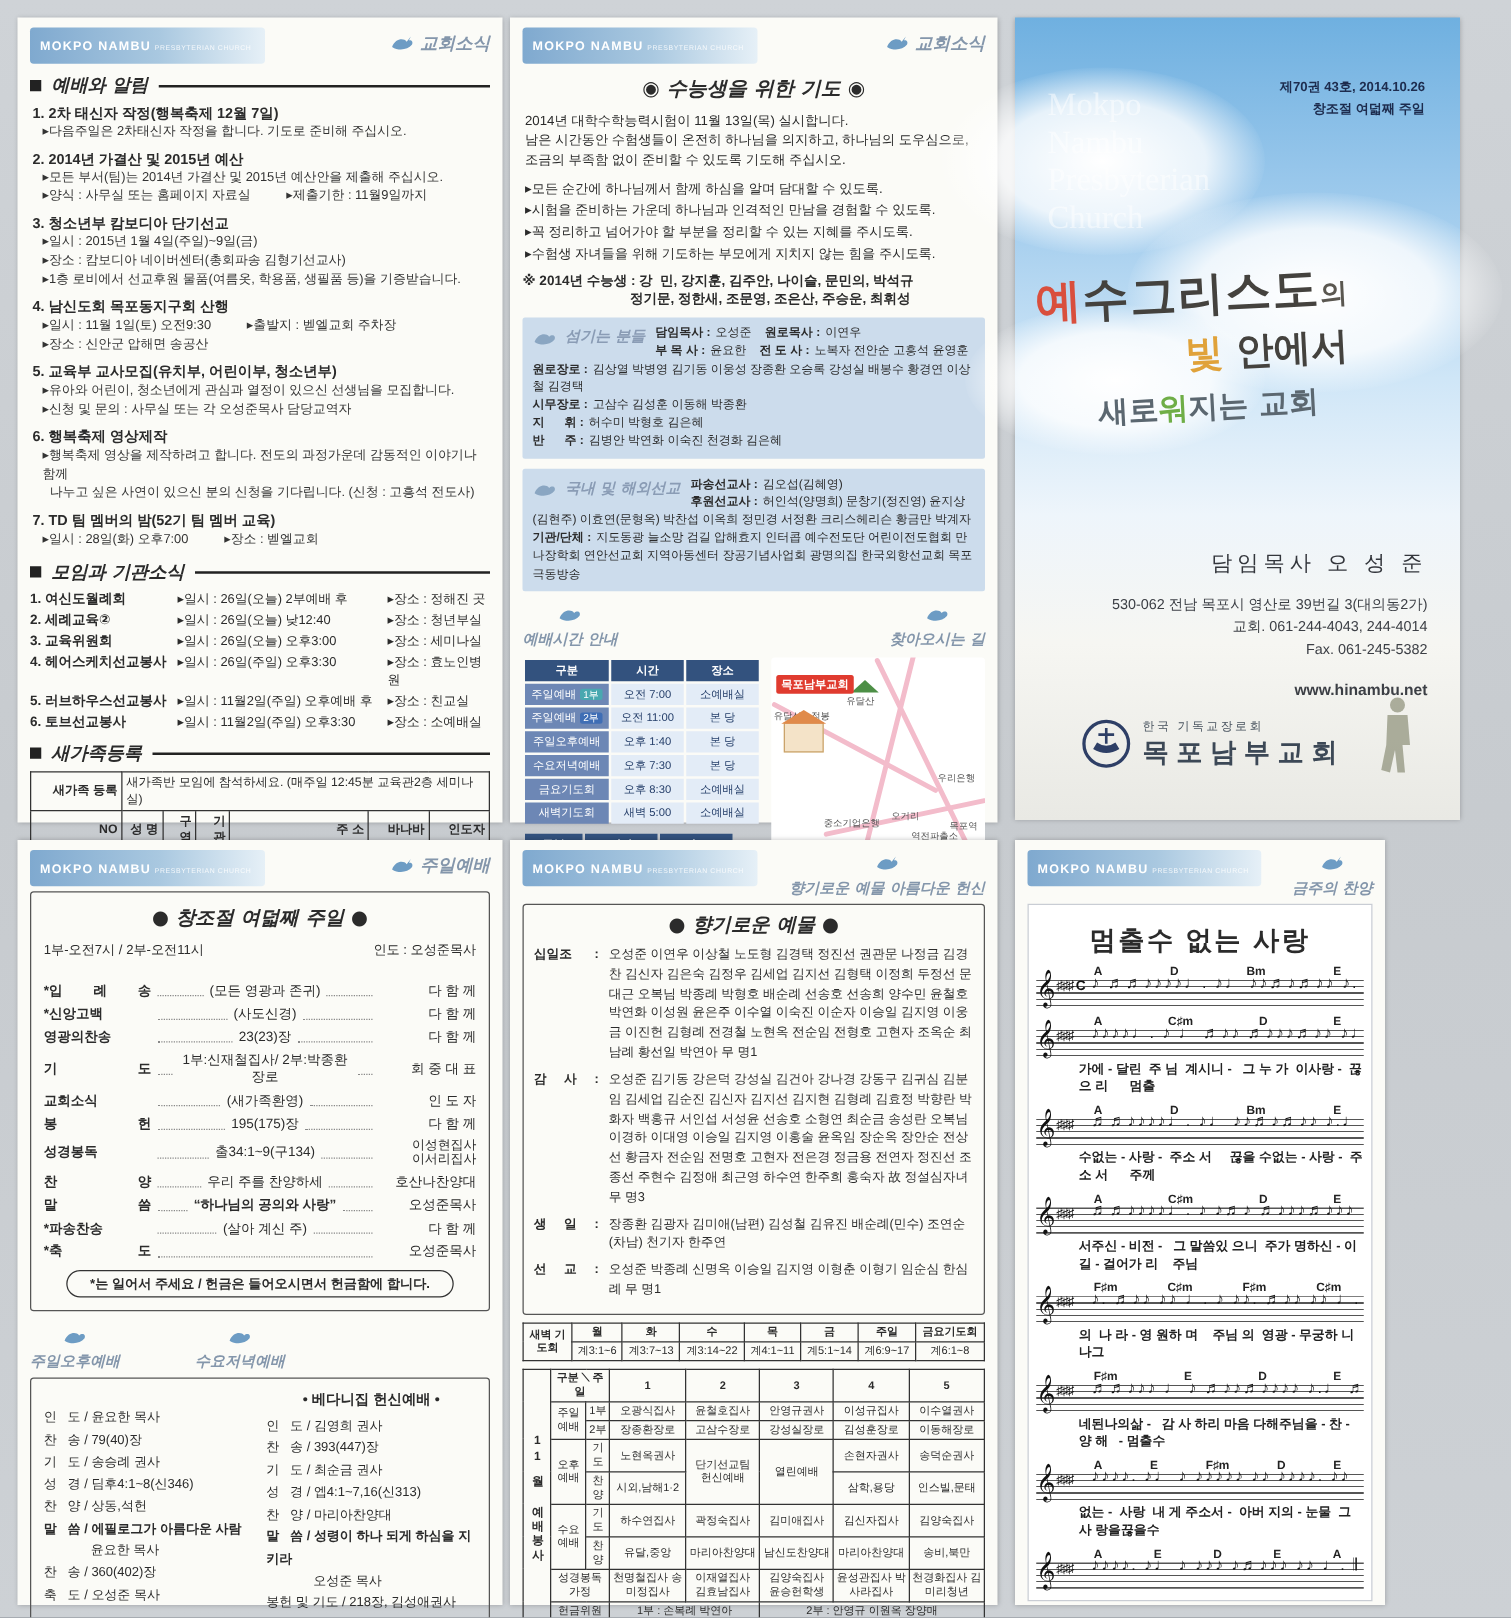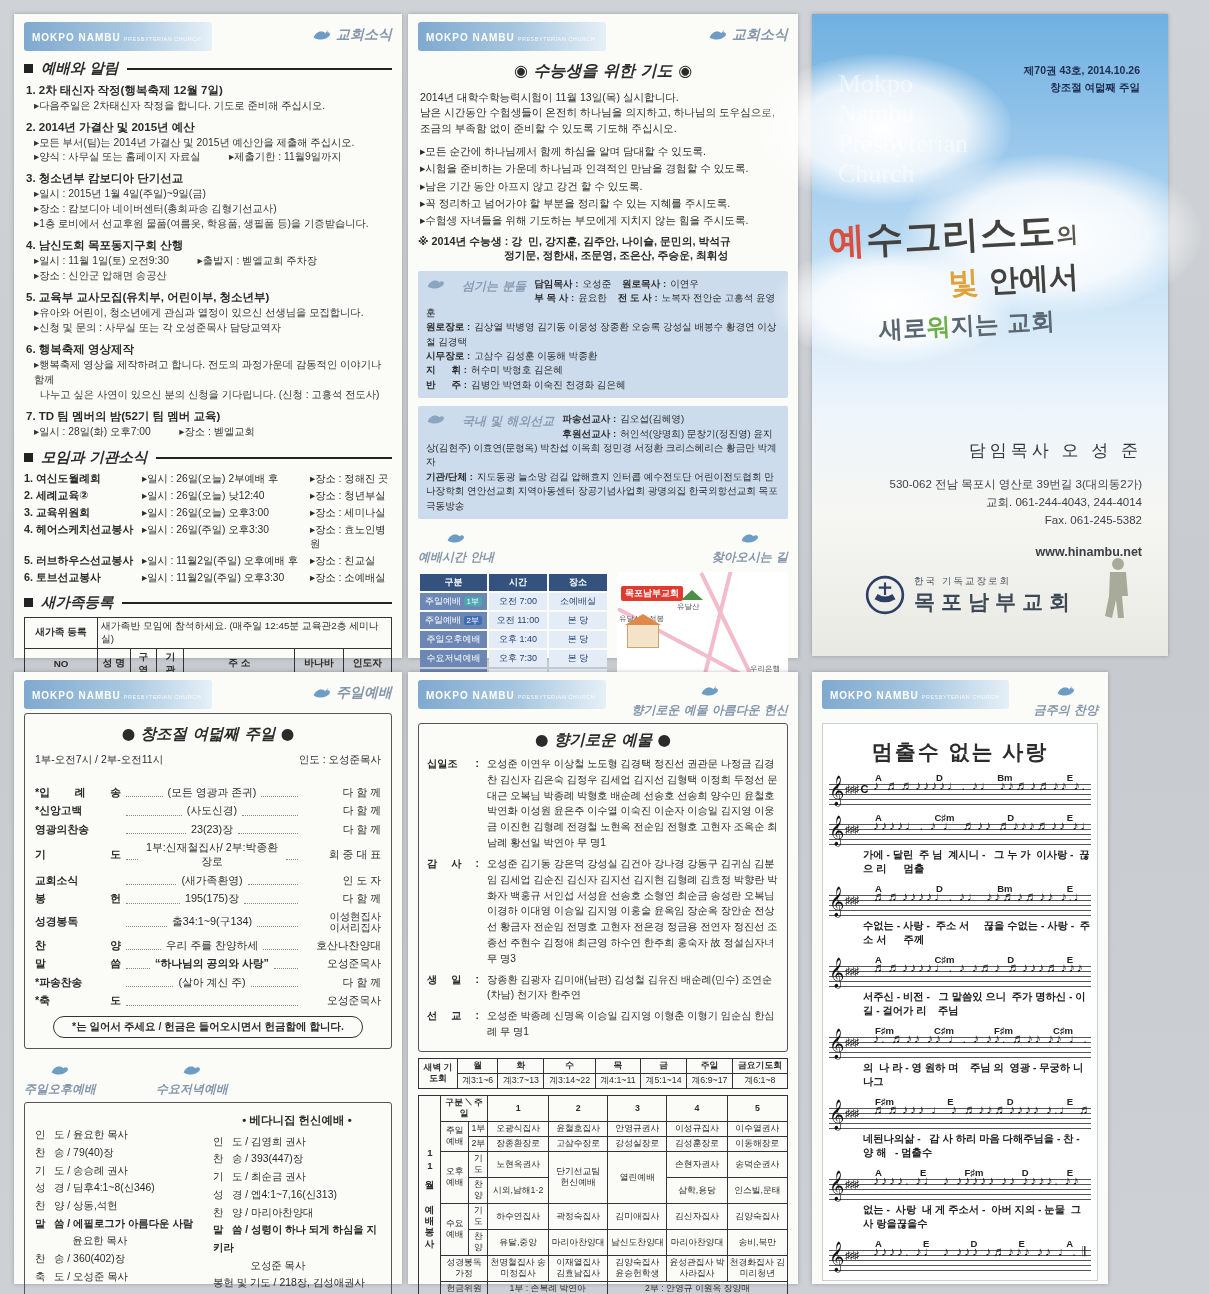--- a/index.html
+++ b/index.html
@@ -24,30 +24,30 @@
   .sec .rule{flex:1;border-bottom:2.5px solid #222;height:2px;}
   
   .aitem{margin:4px 0 6px 2px;}
   .aitem .at{font-weight:700;font-size:11.5px;margin-bottom:1px;}
   .aitem .al{font-size:10.3px;color:#333;margin-left:8px;line-height:1.45;}
   .mrow{display:flex;font-size:10.3px;margin:3px 0;}
   .mrow .mn{width:118px;font-weight:700;font-size:10.8px;}
   .mrow .mt{width:168px;}
   .mrow .mp{flex:1;}
   table.bt{border-collapse:collapse;width:100%;font-size:9.8px;}
-  table.bt th,table.bt td{border:1px solid #333;padding:2px 3px;text-align:center;}
+  table.bt th,table.bt td{border:1px solid #333;padding:2px 3px;text-align:right;}
   table.bt .lft{text-align:left;}
   
   .ptitle{text-align:center;font-weight:700;font-size:16px;margin:10px 0 8px;font-style:italic;font-family:"DejaVu Serif","Liberation Serif",serif;}
   .ppar{font-size:10.6px;line-height:1.5;margin:0 2px;}
   .pbul{font-size:10.6px;line-height:1.62;margin:6px 2px 0;}
   .pnote{font-size:10.8px;font-weight:700;margin-top:6px;}
   .pnote2{font-size:10.8px;font-weight:700;margin-left:86px;}
   .bluebox{background:#ccdcec;border-radius:2px;padding:6px 8px;margin-top:8px;font-size:9.6px;line-height:1.5;}
-  .bluebox .hd{display:flex;align-items:flex-start;gap:16px;color:#8a9cb5;font-style:italic;font-weight:700;font-size:12px;
+  .bluebox .hd{display:flex;align-items:flex-end;gap:6px;color:#8a9cb5;font-style:italic;font-weight:700;font-size:12px;
                font-family:"DejaVu Serif","Liberation Serif",serif;float:left;margin-right:8px;}
   .kv b{margin-right:4px;}
   
   .wtwrap{display:flex;gap:8px;margin-top:6px;}
   table.wt{border-collapse:separate;border-spacing:2px;font-size:9px;}
   table.wt th{background:#33527e;color:#fff;padding:2px 6px;font-weight:700;}
   table.wt td.lab{background:#6d87b5;color:#fff;padding:2px 5px;text-align:center;}
   table.wt td.val{background:#e3ecf7;color:#27406b;padding:2px 6px;text-align:center;min-width:46px;}
   .tagteal{background:#49a8b0;color:#fff;padding:0 3px;border-radius:2px;font-size:8px;}
   .tagblue{background:#3f6eb5;color:#fff;padding:0 3px;border-radius:2px;font-size:8px;}
@@ -257,21 +257,20 @@
       </div>
     </header>
 
     <div class="ptitle">◉  수능생을 위한 기도  ◉</div>
     <div class="ppar">2014년 대학수학능력시험이 11월 13일(목) 실시합니다.</div>
     <div class="ppar">남은 시간동안 수험생들이 온전히 하나님을 의지하고, 하나님의 도우심으로,</div>
     <div class="ppar">조금의 부족함 없이 준비할 수 있도록 기도해 주십시오.</div>
     <div class="pbul">
       <div>▸모든 순간에 하나님께서 함께 하심을 알며 담대할 수 있도록.</div>
       <div>▸시험을 준비하는 가운데 하나님과 인격적인 만남을 경험할 수 있도록.</div>
-      <div>▸남은 기간 동안 아프지 않고 강건 할 수 있도록.</div>
       <div>▸꼭 정리하고 넘어가야 할 부분을 정리할 수 있는 지혜를 주시도록.</div>
       <div>▸수험생 자녀들을 위해 기도하는 부모에게 지치지 않는 힘을 주시도록.</div>
     </div>
     <div class="pnote pre">※ 2014년 수능생 : 강  민, 강지훈, 김주안, 나이슬, 문민의, 박석규</div>
     <div class="pnote2">정기문, 정한새, 조문영, 조은산, 주승운, 최휘성</div>
 
     <div class="bluebox">
       <span class="hd">
         <svg class="dove" viewBox="0 0 24 16">
             <path d="M2 11 C5 3 13 2 16 6 C19 3 23 5 21 9 C17 14 8 15 2 11 Z" fill="#8aa6c2"></path>

